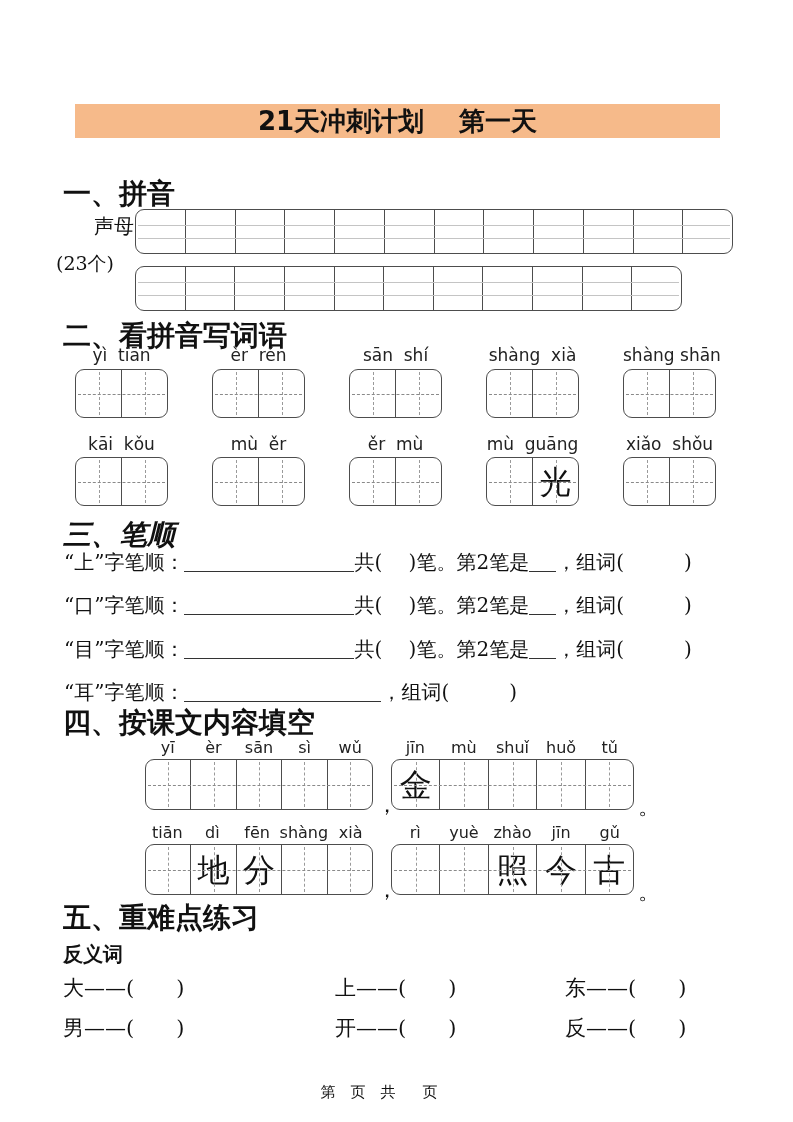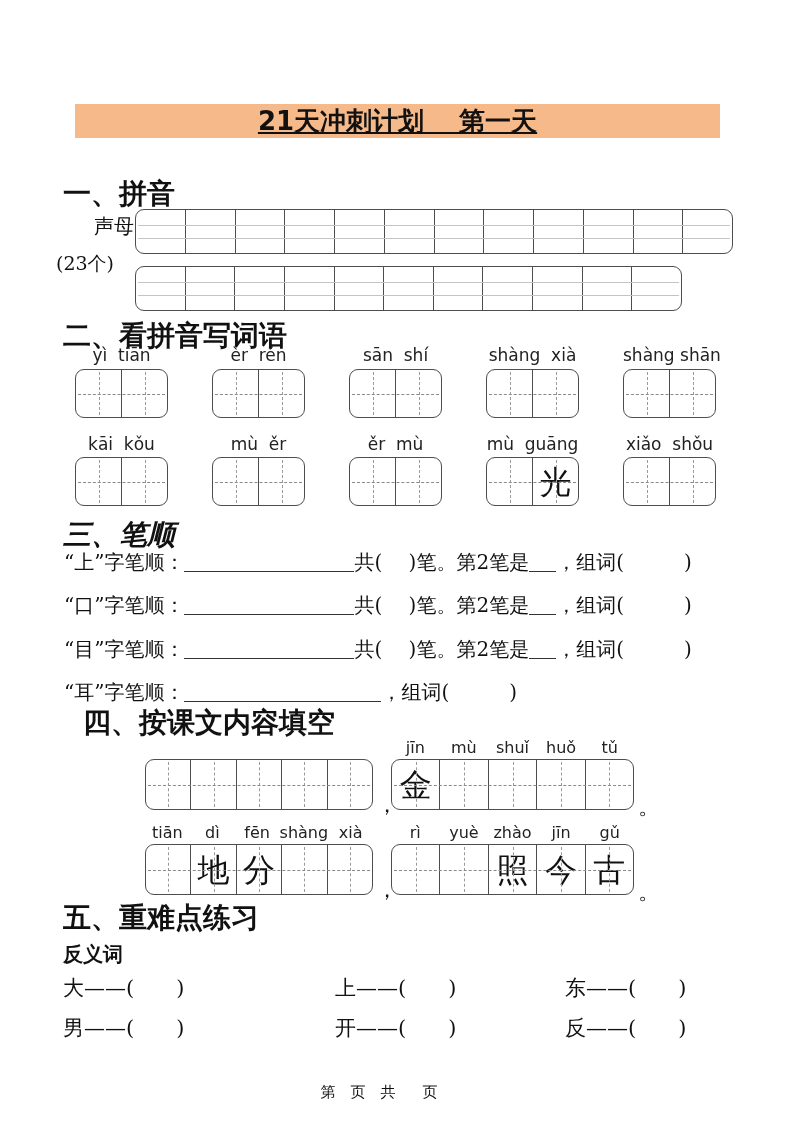--- a/index.html
+++ b/index.html
@@ -12,21 +12,21 @@
   .title{
     top:26px;left:0;width:793px;text-align:center;
     font-family:"DejaVu Sans","Liberation Sans",sans-serif;
     font-weight:900;font-size:40px;letter-spacing:1px;white-space:nowrap;
   }
   .title .red{color:#c00000;}
   
   .banner{
     left:75px;top:104px;width:645px;height:34px;background:#f6ba8a;
     text-align:center;font-family:"DejaVu Sans","Liberation Sans",sans-serif;
-    font-weight:800;font-size:26px;line-height:34px;white-space:pre;text-decoration:underline;
+    font-weight:800;font-size:26px;line-height:34px;white-space:pre;
   }
   .sec-head{font-size:28px;font-weight:600;white-space:pre;}
   .side-label{font-size:20px;white-space:pre;}
   
   .py-grid{
     position:absolute;border:1.6px solid #4d4d4d;border-radius:9px;background:#fff;
     display:flex;box-sizing:border-box;
   }
   .py-grid .gl{position:absolute;left:2px;right:2px;border-top:1px solid #c4c4c4;}
   .py-grid .cell{flex:1;border-right:1.2px solid #4d4d4d;}
@@ -172,22 +172,29 @@
   <div class="bs-line" style="top:592px;">
     <span>“口”字笔顺：</span><span class="ul ul-long"></span><span>共(　 )笔。第2笔是</span><span class="ul ul-short"></span><span>，组词(　　　)</span>
   </div>
   <div class="bs-line" style="top:636px;">
     <span>“目”字笔顺：</span><span class="ul ul-long"></span><span>共(　 )笔。第2笔是</span><span class="ul ul-short"></span><span>，组词(　　　)</span>
   </div>
   <div class="bs-line" style="top:679px;">
     <span>“耳”字笔顺：</span><span class="ul ul-long"></span><span class="ul ul-short"></span><span>，组词(　　　)</span>
   </div>
 
-  <div class="abs sec-head" style="left:63px;top:704px;margin-left:20px;">四、按课文内容填空</div>
-
+  <div class="abs sec-head" style="left:63px;top:704px;">四、按课文内容填空</div>
+
+  <div class="pin-row" style="left:145px;top:738px;width:228px;">
+    <span>yī</span>
+      <span>èr</span>
+      <span>sān</span>
+      <span>sì</span>
+      <span>wǔ</span>
+  </div>
   <div class="tzg" style="left:145px;top:759px;width:228px;height:51px;">
     <div class="tc"></div>
       <div class="tc"></div>
       <div class="tc"></div>
       <div class="tc"></div>
       <div class="tc"></div>
   </div>
   <div class="punct" style="left:376px;top:790px;">，</div>
 
   <div class="pin-row" style="left:391px;top:738px;width:243px;">

